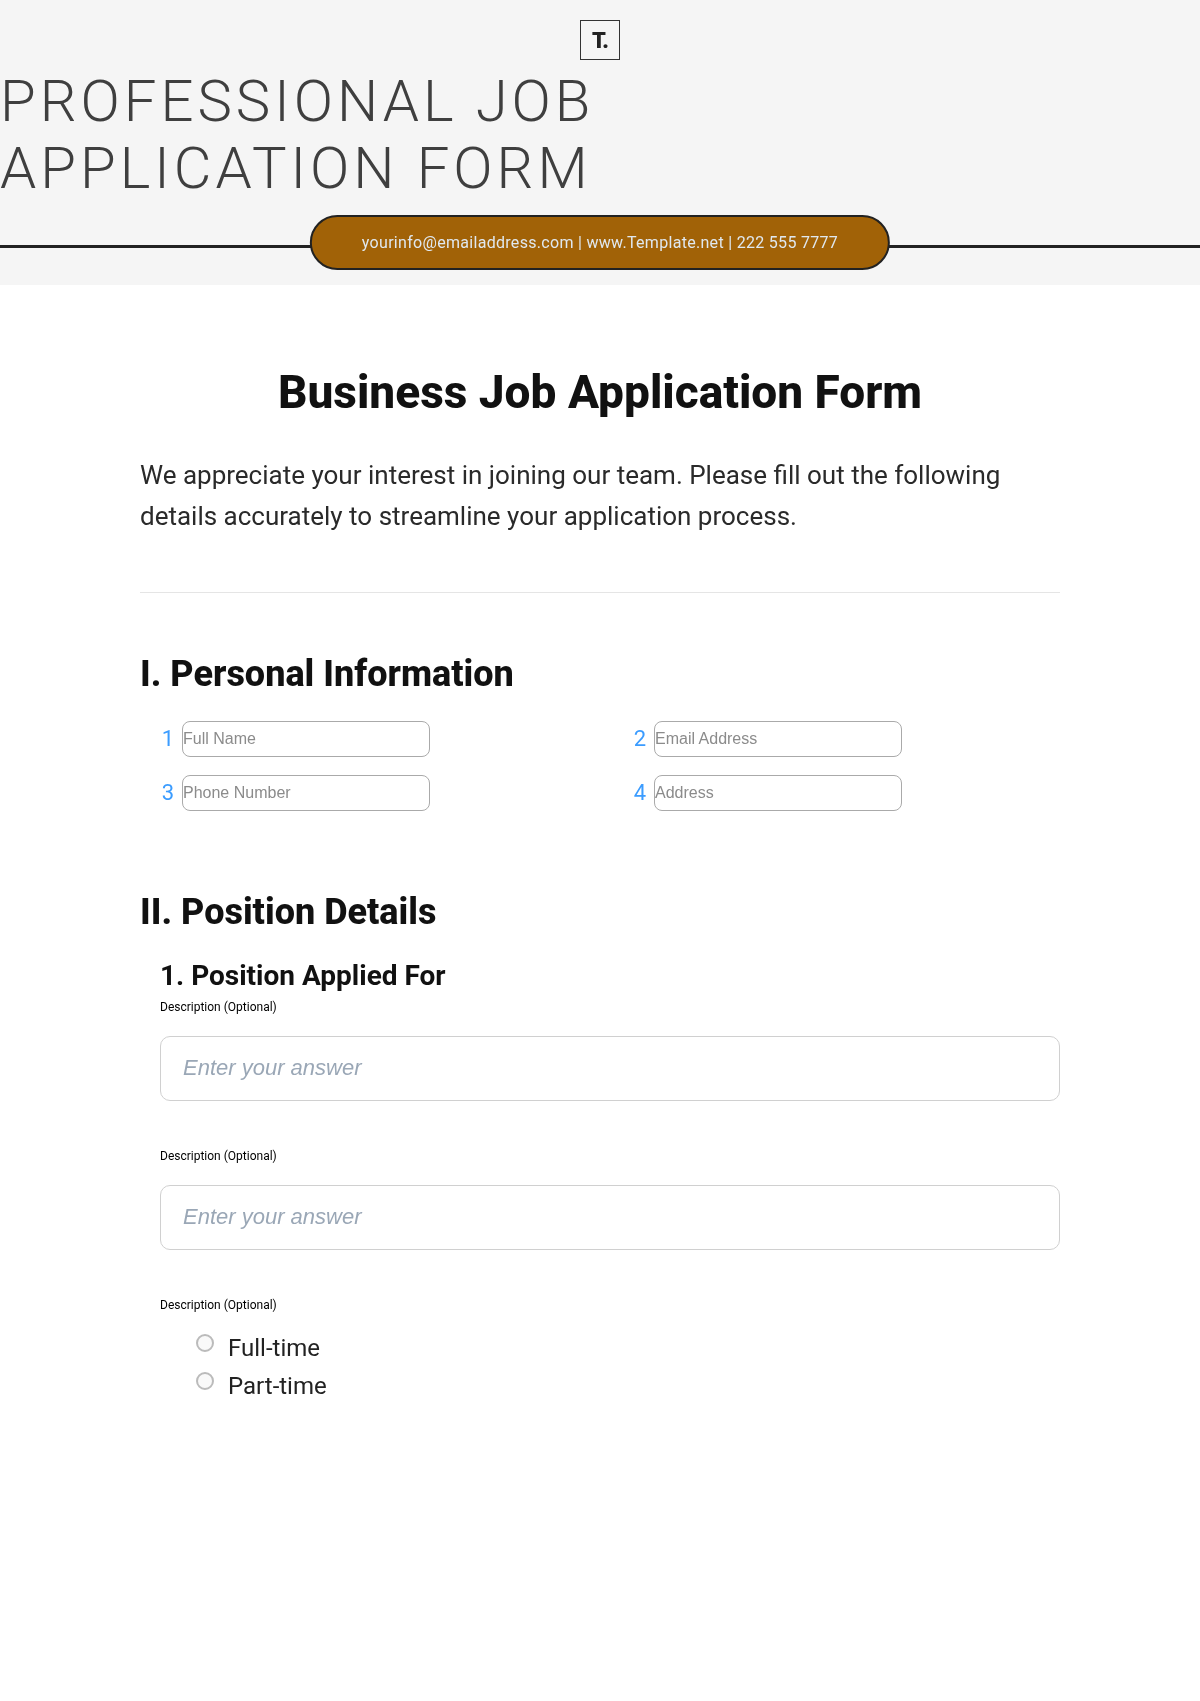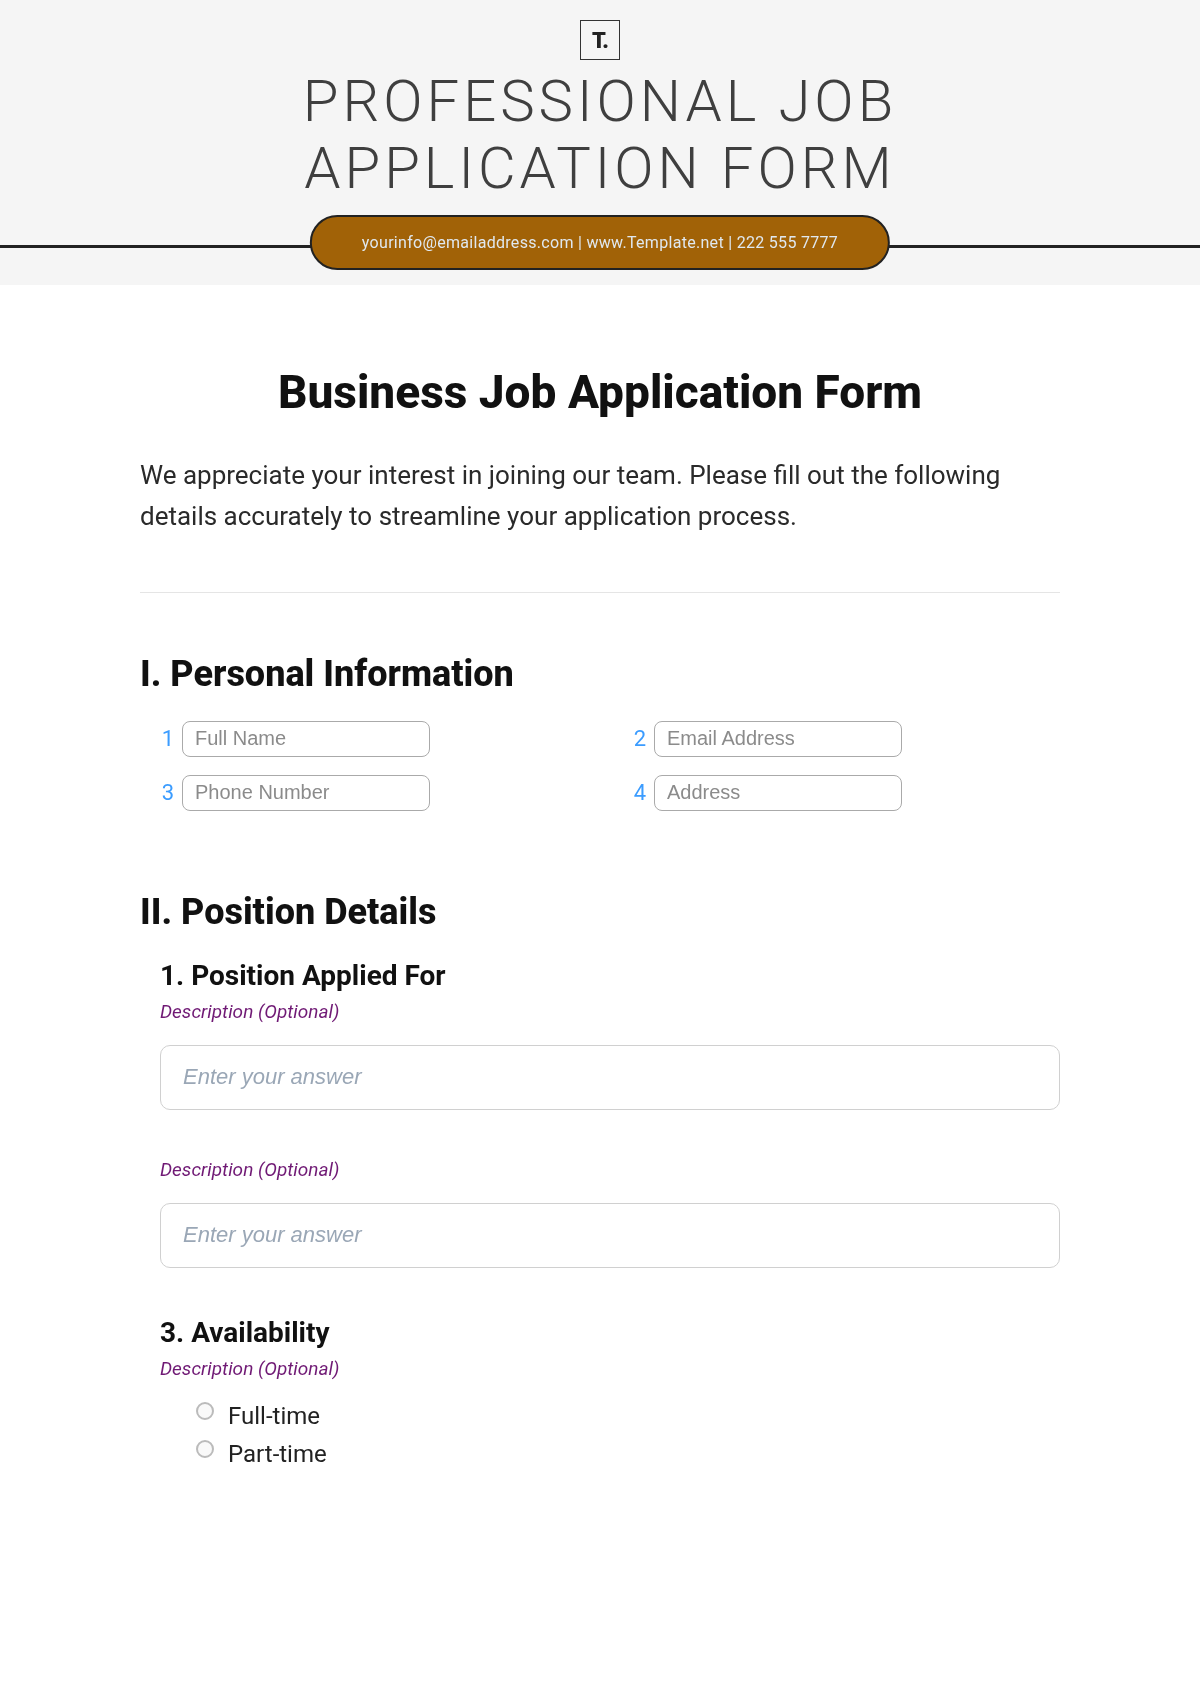--- a/index.html
+++ b/index.html
@@ -24,21 +24,20 @@
       display: flex;
       align-items: center;
       justify-content: center;
       margin: 0 auto 8px auto;
       font-weight: 900;
       font-size: 22px;
       letter-spacing: -1px;
       color: #222;
     }
     .main-title {
-      text-align: center;
       font-size: 58px;
       font-weight: 300;
       letter-spacing: 4px;
       color: #3f3f3f;
       line-height: 1.15;
       margin-bottom: 14px;
     }
     .header-rule-wrap {
       position: relative;
       height: 70px;
@@ -112,42 +111,41 @@
       font-weight: 400;
       width: 18px;
       text-align: right;
     }
     .mini-input {
       flex: 1;
       max-width: 248px;
       height: 36px;
       border: 1.5px solid #aaa;
       border-radius: 8px;
-      padding: 0 12px;
-      font-size: 20px;
+      padding: 0 0;
+      font-size: 16px;
       color: #333;
       background: #fff;
     }
     .mini-input::placeholder {
       color: #8b8b8b;
     }
     .question-block {
       margin-bottom: 48px;
       padding-left: 20px;
     }
     .question-title {
       font-size: 28px;
       font-weight: 700;
       color: #111;
       margin-bottom: 8px;
     }
     .question-desc {
-      font-size: 19px;
-      font-style: italic;
-      color: #701a75;
+      font-size: 12px;
+      color: #000000;
       margin-bottom: 22px;
     }
     .answer-input {
       width: 100%;
       height: 65px;
       border: 1.5px solid #d0d0d0;
       border-radius: 10px;
       padding: 0 22px;
       font-size: 22px;
       font-style: italic;
@@ -230,21 +228,20 @@
     <div class="question-desc">Description (Optional)</div>
     <input class="answer-input" placeholder="Enter your answer" style="">
   </div>
 
   <div class="question-block">
     <div class="question-desc">Description (Optional)</div>
     <input class="answer-input" placeholder="Enter your answer" style="">
   </div>
 
   <div class="question-block">
-    <div class="question-title">3. Availability</div>
     <div class="question-desc">Description (Optional)</div>
     <div class="radio-list">
       <div class="radio-item">
         <span class="radio-circle"></span>
         <span class="radio-label">Full-time</span>
       </div>
       <div class="radio-item">
         <span class="radio-circle"></span>
         <span class="radio-label">Part-time</span>
       </div>

